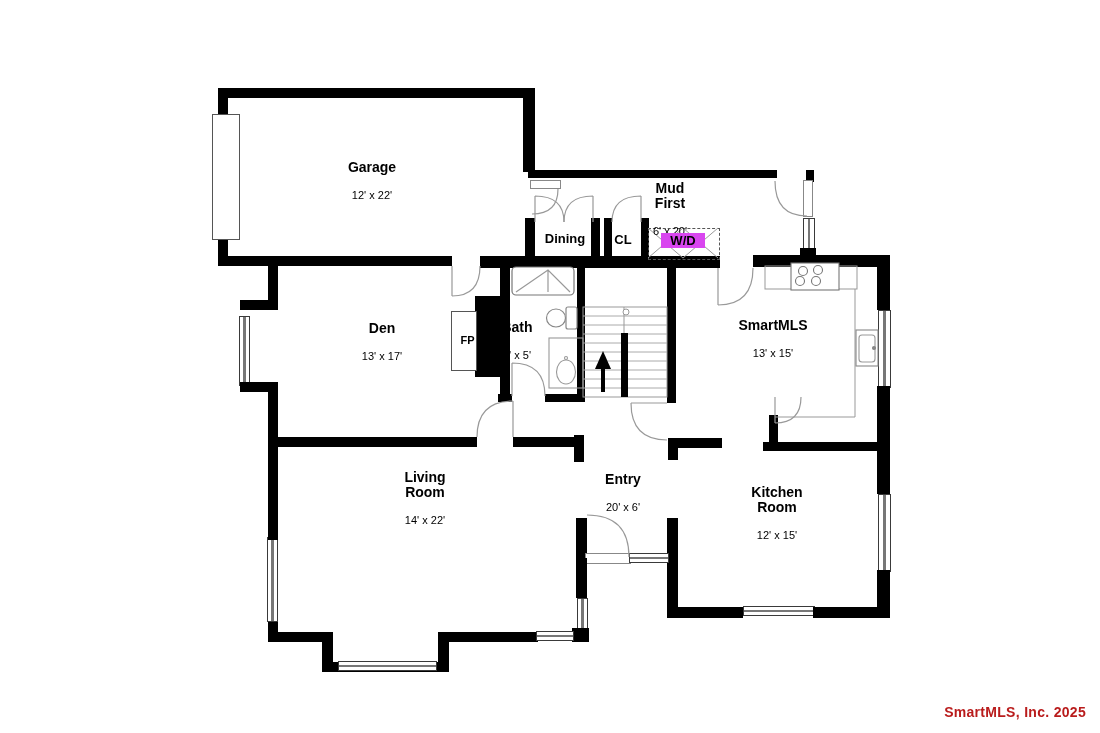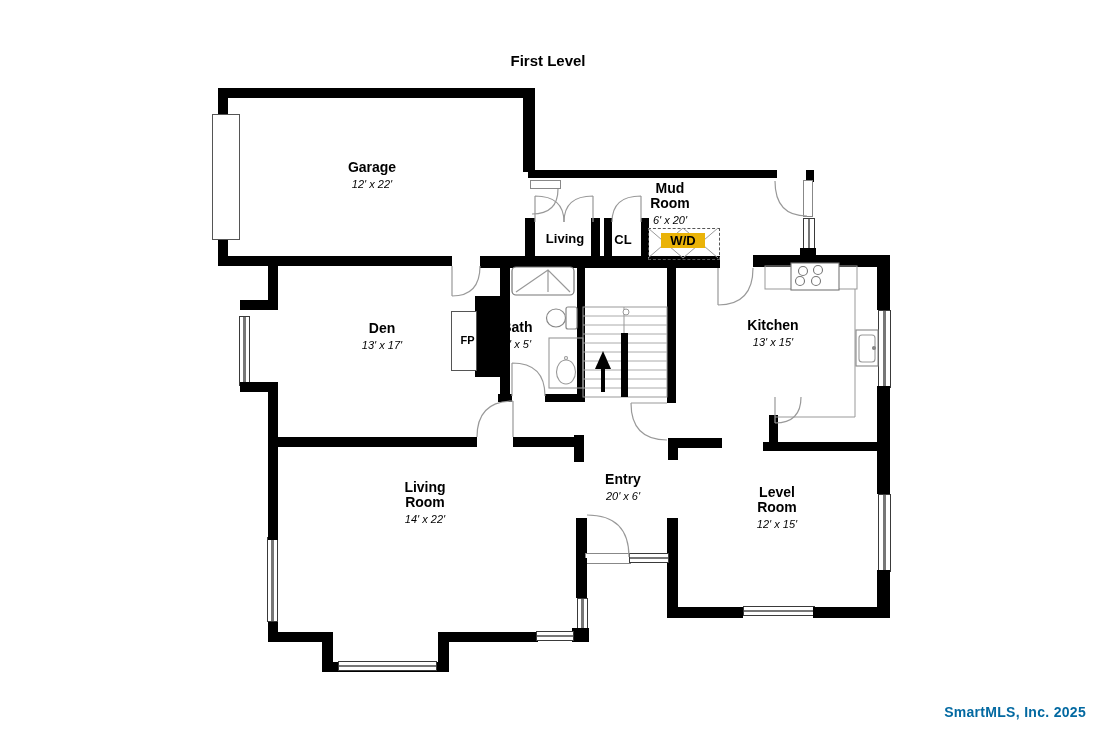--- a/index.html
+++ b/index.html
@@ -9,35 +9,34 @@
   .win-h{position:absolute;border:1px solid #3a3a3a;
          background:linear-gradient(to bottom,#fff 0 38%,#777 38% 62%,#fff 62% 100%);}
   .win-v{position:absolute;border:1px solid #3a3a3a;
          background:linear-gradient(to right,#fff 0 38%,#777 38% 62%,#fff 62% 100%);}
   .leaf{position:absolute;background:#fff;border:1px solid #888;}
   .garage-door{position:absolute;background:#fff;border:1px solid #555;}
   .hearth{position:absolute;background:#fff;border:1px solid #555;}
   .wd-box{position:absolute;border:1px dashed #555;background:transparent;}
   .room-label{position:absolute;text-align:center;z-index:5;color:#000;}
   .rn{font-weight:bold;font-size:14px;line-height:15px;}
-  .rd{font-size:11px;line-height:12px;margin-top:3px;font-style:italic;}
+  .rd{font-size:11px;line-height:12px;margin-top:14px;}
   .small-label .rn{font-size:13px;}
   .title{position:absolute;text-align:center;font-size:15px;font-weight:bold;z-index:6;}
   .watermark{position:absolute;font-size:14px;font-weight:600;z-index:6;letter-spacing:.3px;}
-  .wd-label{background:#eab308;padding:0 1px;}
+  .wd-label{background:#d946ef;padding:0 1px;}
   svg.overlay{position:absolute;left:0;top:0;z-index:3;pointer-events:none;}
   .fp-label{position:absolute;font-size:11px;font-weight:bold;text-align:center;z-index:5;}
 </style>
 </head>
 <body>
 
 <div class="plan">
 
-  <div class="title" style="left:428px;top:52px;width:240px;">First Level</div>
-  <div class="watermark" style="right:14px;top:704px;color:#0369a1;">SmartMLS, Inc.  2025</div>
+  <div class="watermark" style="right:14px;top:704px;color:#b91c1c;">SmartMLS, Inc.  2025</div>
 
   <div class="w" style="left:218px;top:88px;width:317px;height:10px"></div>
   <div class="w" style="left:218px;top:88px;width:10px;height:30px"></div>
   <div class="w" style="left:218px;top:236px;width:10px;height:30px"></div>
   <div class="w" style="left:218px;top:256px;width:234px;height:10px"></div>
   <div class="w" style="left:523px;top:98px;width:12px;height:74px"></div>
   <div class="garage-door" style="left:212px;top:114px;width:26px;height:124px"></div>
 
   <div class="w" style="left:528px;top:170px;width:249px;height:8px"></div>
   <div class="w" style="left:806px;top:170px;width:8px;height:12px"></div>
@@ -173,51 +172,51 @@
       <rect x="859" y="335" width="16" height="27" rx="3" fill="none" stroke="#999"></rect>
       <circle cx="874" cy="348" r="1.5" fill="#888"></circle>
     </g>
   </svg>
 
   <div class="room-label" style="left:315px;top:160px;width:114px">
     <div class="rn">Garage</div>
     <div class="rd">12' x 22'</div>
   </div>
   <div class="room-label" style="left:641px;top:181px;width:58px">
-    <div class="rn">Mud Room</div>
+    <div class="rn">Mud First</div>
     <div class="rd">6' x 20'</div>
   </div>
   <div class="room-label small-label" style="left:521px;top:231px;width:88px">
-    <div class="rn">Living</div>
+    <div class="rn">Dining</div>
   </div>
   <div class="room-label small-label" style="left:598px;top:232px;width:50px">
     <div class="rn">CL</div>
   </div>
   <div class="room-label small-label" style="left:661px;top:233px;width:44px">
     <div class="rn wd-label">W/D</div>
   </div>
   <div class="room-label" style="left:325px;top:321px;width:114px">
     <div class="rn">Den</div>
     <div class="rd">13' x 17'</div>
   </div>
   <div class="room-label" style="left:488px;top:320px;width:58px">
     <div class="rn">Bath</div>
     <div class="rd">9' x 5'</div>
   </div>
   <div class="room-label" style="left:716px;top:318px;width:114px">
-    <div class="rn">Kitchen</div>
+    <div class="rn">SmartMLS</div>
     <div class="rd">13' x 15'</div>
   </div>
   <div class="room-label" style="left:566px;top:472px;width:114px">
     <div class="rn">Entry</div>
     <div class="rd">20' x 6'</div>
   </div>
-  <div class="room-label" style="left:388px;top:480px;width:74px">
+  <div class="room-label" style="left:388px;top:470px;width:74px">
     <div class="rn">Living Room</div>
     <div class="rd">14' x 22'</div>
   </div>
   <div class="room-label" style="left:740px;top:485px;width:74px">
-    <div class="rn">Level Room</div>
+    <div class="rn">Kitchen Room</div>
     <div class="rd">12' x 15'</div>
   </div>
   <div class="fp-label" style="left:451px;top:334px;width:33px">FP</div>
 
 </div>
 
 </body></html>

